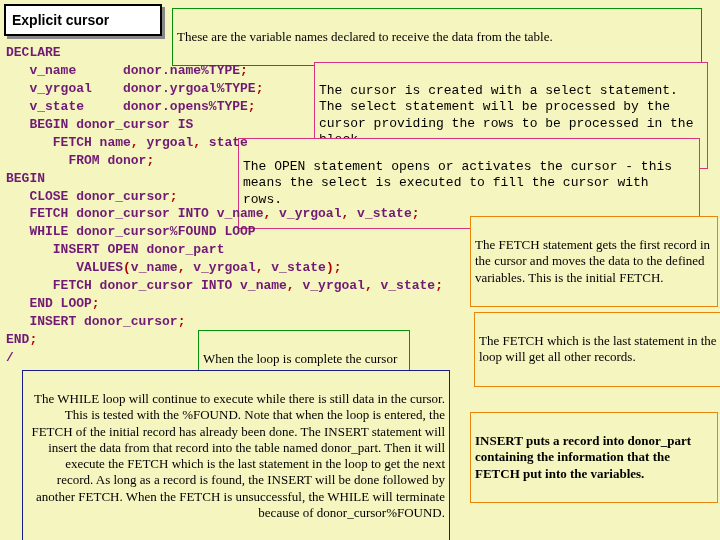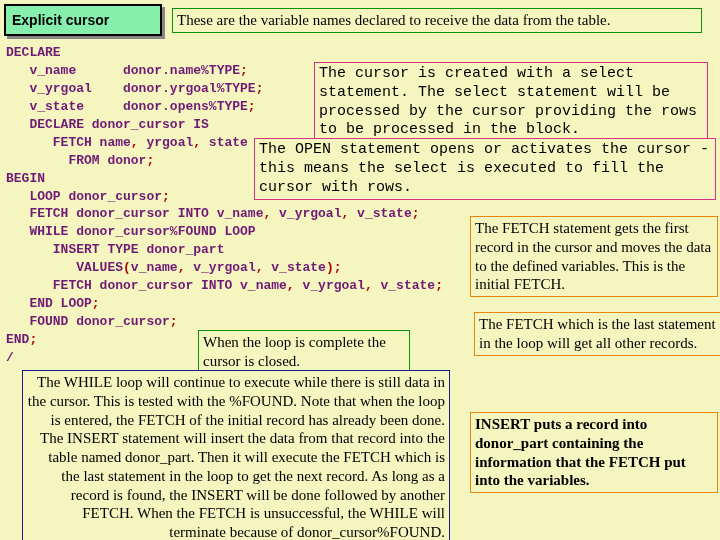--- a/index.html
+++ b/index.html
@@ -12,36 +12,36 @@
     font-size: 13px;
     position: relative;
     overflow: hidden;
   }
   .title-box {
     position: absolute;
     top: 4px;
     left: 4px;
     width: 148px;
     height: 28px;
-    background: #86efac;
+    background: #ffffff;
     border: 2px solid #000;
     box-shadow: 3px 3px 0 #888;
     display: flex;
     align-items: center;
     padding-left: 6px;
     font-weight: bold;
     font-family: Arial, sans-serif;
     font-size: 14px;
   }
   .annot {
     position: absolute;
     background: #f5f5c0;
-    padding: 2px 4px;
+    padding: 20px 4px;
     line-height: 1.25;
-    font-size: 15px;
+    font-size: 13px;
   }
   .border-green { border: 1.5px solid #0a8f0a; }
   .border-magenta { border: 1.5px solid #d63384; font-family: Liberation Mono, monospace; }
   .border-orange { border: 1.5px solid #e8860c; }
   .border-navy { border: 1.5px solid #1a1a8a; text-align: right; }
   .code {
     position: absolute;
     top: 44px;
     left: 6px;
     font-family: "Courier New", monospace;
@@ -57,42 +57,42 @@
 <body>
 
 <div class="title-box">
   <span>Explicit cursor</span>
 </div>
 
 <div class="annot border-green" style="top:8px; left:172px; width:520px;">These are the variable names declared to receive the data from the table.</div>
 
 <div class="annot border-magenta" style="top:62px; left:314px; width:384px;">The cursor is created with a select statement. The select statement will be processed by the cursor providing the rows to be processed in the block.</div>
 
-<div class="annot border-magenta" style="top:138px; left:254px; width:452px;">The OPEN statement opens or activates the cursor - this means the select is executed to fill the cursor with rows.</div>
+<div class="annot border-magenta" style="top:138px; left:238px; width:452px;">The OPEN statement opens or activates the cursor - this means the select is executed to fill the cursor with rows.</div>
 
 <div class="annot border-orange" style="top:216px; left:470px; width:238px;">The FETCH statement gets the first record in the cursor and moves the data to the defined variables. This is the initial FETCH.</div>
 
 <div class="annot border-green" style="top:310px; left:198px; width:202px;margin-top:20px;">When the loop is complete the cursor is closed.</div>
 
 <div class="annot border-orange" style="top:312px; left:474px; width:238px;">The FETCH which is the last statement in the loop will get all other records.</div>
 
 <div class="annot border-navy" style="top:370px; left:22px; width:418px;">The WHILE loop will continue to execute while there is still data in the cursor. This is tested with the %FOUND. Note that when the loop is entered, the FETCH of the initial record has already been done. The INSERT statement will insert the data from that record into the table named donor_part. Then it will execute the FETCH which is the last statement in the loop to get the next record. As long as a record is found, the INSERT will be done followed by another FETCH. When the FETCH is unsuccessful, the WHILE will terminate because of donor_cursor%FOUND.</div>
 
 <div class="annot border-orange" style="top:412px; left:470px; width:238px;font-weight:bold;">INSERT puts a record into donor_part containing the information that the FETCH put into the variables.</div>
 
 <div class="code"><span class="navy">DECLARE</span>
 <span class="navy">   v_name      donor.name%TYPE</span><span class="red">;</span>
 <span class="navy">   v_yrgoal    donor.yrgoal%TYPE</span><span class="red">;</span>
 <span class="navy">   v_state     donor.opens%TYPE</span><span class="red">;</span>
-<span class="navy">   DECLARE donor_cursor IS</span>
+<span class="navy">   BEGIN donor_cursor IS</span>
 <span class="navy">      FETCH name</span><span class="red">,</span><span class="navy"> yrgoal</span><span class="red">,</span><span class="navy"> state</span>
 <span class="navy">        FROM donor</span><span class="red">;</span>
 <span class="navy">BEGIN</span>
-<span class="navy">   LOOP donor_cursor</span><span class="red">;</span>
+<span class="navy">   CLOSE donor_cursor</span><span class="red">;</span>
 <span class="navy">   FETCH donor_cursor INTO v_name</span><span class="red">,</span><span class="navy"> v_yrgoal</span><span class="red">,</span><span class="navy"> v_state</span><span class="red">;</span>
 <span class="navy">   WHILE donor_cursor%FOUND LOOP</span>
-<span class="navy">      INSERT TYPE donor_part</span>
+<span class="navy">      INSERT OPEN donor_part</span>
 <span class="navy">         VALUES</span><span class="red">(</span><span class="navy">v_name</span><span class="red">,</span><span class="navy"> v_yrgoal</span><span class="red">,</span><span class="navy"> v_state</span><span class="red">);</span>
 <span class="navy">      FETCH donor_cursor INTO v_name</span><span class="red">,</span><span class="navy"> v_yrgoal</span><span class="red">,</span><span class="navy"> v_state</span><span class="red">;</span>
 <span class="navy">   END LOOP</span><span class="red">;</span>
-<span class="navy">   FOUND donor_cursor</span><span class="red">;</span>
+<span class="navy">   INSERT donor_cursor</span><span class="red">;</span>
 <span class="navy">END</span><span class="red">;</span>
 <span class="navy">/</span></div>
 
 </body></html>

